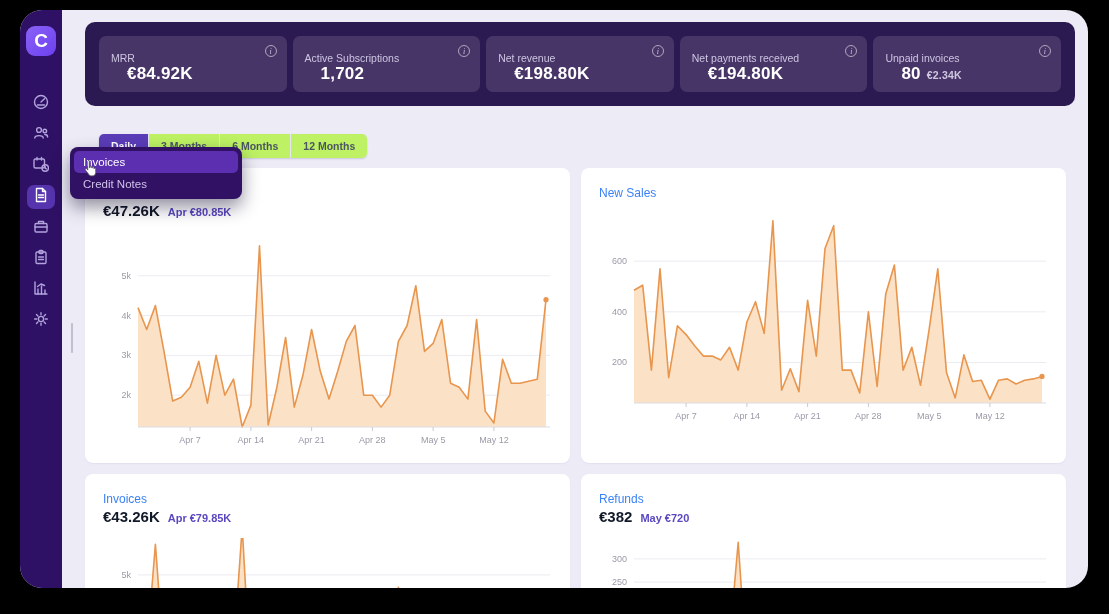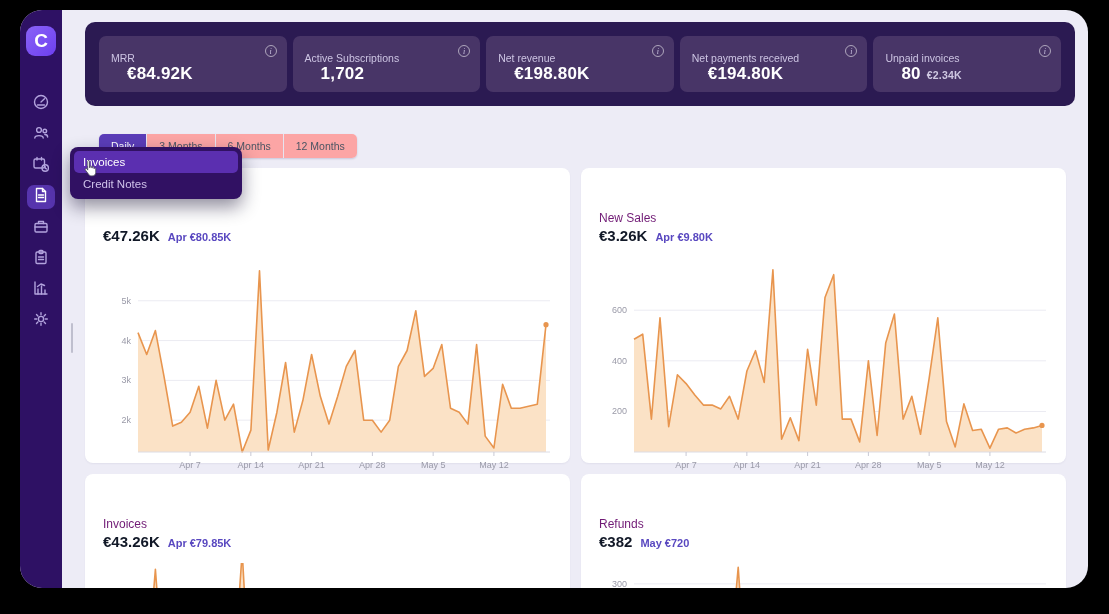--- a/index.html
+++ b/index.html
@@ -39,42 +39,42 @@
                font-weight:bold; letter-spacing:.2px; display:flex;
                align-items:baseline; gap:6px; }
   .kpi-sub { font-size:10.5px; font-weight:bold; color:#cfc8e2; }
   .info-ic { position:absolute; right:10px; top:9px; width:12px; height:12px;
              border:1px solid rgba(255,255,255,.55); border-radius:50%;
              font-size:8px; color:#cdc5e3; display:flex; align-items:center;
              justify-content:center; font-style:italic; font-family:"Liberation Serif",serif; }
 
   
   .controls { margin-top:28px; display:flex; align-items:center;
-              justify-content:space-between; width:981px; }
+              justify-content:space-between; width:981px;font-weight:bold; }
   .tabs { display:flex; margin-left:14px; border-radius:5px;
           box-shadow:0 1px 2px rgba(40,30,90,.18); }
-  .tab { background:#fca5a5; color:#4b5563; font-size:10.5px; padding:6px 12px;
+  .tab { background:#bef264; color:#4b5563; font-size:10.5px; padding:6px 12px;
          border-right:1px solid #e6e4f0; cursor:pointer; }
   .tab:first-child { border-radius:5px 0 0 5px; }
   .tab:last-child  { border-radius:0 5px 5px 0; border-right:none; }
   .tab.active { background:#5b3db8; color:#fff; }
   .rs-btn { display:flex; align-items:center; gap:6px; background:#6456e9;
             color:#fff; font-size:11px; padding:4px 12px 4px 5px;
             border-radius:12px; cursor:pointer; }
   .rs-ic { width:15px; height:15px; border-radius:50%; background:#fff;
            position:relative; overflow:hidden; }
   .rs-ic::after { content:""; position:absolute; inset:1.5px; border-radius:50%;
                   background:conic-gradient(#2fa8bd 0 55%, #8fd6e0 55% 80%, #e8f7fa 80%); }
 
   
   .grid { margin-top:10px; width:981px; display:grid;
           grid-template-columns:485px 485px; gap:11px; }
   .card { background:#fff; border-radius:8px; height:295px; padding:18px 18px 0;
           box-shadow:0 1px 2px rgba(40,30,90,.06); }
-  .card-title { font-size:12px; color:#701a75; height:14px;margin-top:25px; }
+  .card-title { font-size:12px; color:#3b82f6; height:14px; }
   .card-vals { display:flex; align-items:baseline; gap:8px; height:22px; margin-top:2px; }
   .card-value { font-size:15px; font-weight:bold; color:#111827; }
   .card-sub { font-size:11px; font-weight:bold; color:#5948c0; }
   .chartbox { margin-top:8px; }
   svg text.tick { font-family:"Liberation Sans",sans-serif; font-size:9px; fill:#9a9aa8; }
 
   
   .menu { position:absolute; left:50px; top:137px; width:172px; background:#311163;
           border-radius:8px; padding:4px; z-index:30;
           box-shadow:0 8px 18px rgba(10,5,40,.45); }
@@ -252,24 +252,20 @@
                 <line x1="330.1489361702128" y1="195" x2="330.1489361702128" y2="199" stroke="#c9c9d4" stroke-width="1"></line>
                 <text x="330.1489361702128" y="211" text-anchor="middle" class="tick">May 5</text>
                 <line x1="390.9148936170213" y1="195" x2="390.9148936170213" y2="199" stroke="#c9c9d4" stroke-width="1"></line>
                 <text x="390.9148936170213" y="211" text-anchor="middle" class="tick">May 12</text>
                 <circle cx="443" cy="67.65306122448979" r="2.6" fill="#e8954e"></circle>
               </svg>
           </div>
         </div>
         <div class="card">
           <div class="card-title">New Sales</div>
-          <div class="card-vals">
-            <span class="card-value">€3.26K</span>
-            <span class="card-sub">Apr €9.80K</span>
-          </div>
           <div class="chartbox">
             <svg width="449" height="222">
                 <line x1="35" y1="154.48051948051946" x2="447" y2="154.48051948051946" stroke="#ebebf2" stroke-width="1"></line>
                 <text x="28" y="157.48051948051946" text-anchor="end" class="tick">200</text>
                 <line x1="35" y1="103.83116883116884" x2="447" y2="103.83116883116884" stroke="#ebebf2" stroke-width="1"></line>
                 <text x="28" y="106.83116883116884" text-anchor="end" class="tick">400</text>
                 <line x1="35" y1="53.18181818181818" x2="447" y2="53.18181818181818" stroke="#ebebf2" stroke-width="1"></line>
                 <text x="28" y="56.18181818181818" text-anchor="end" class="tick">600</text>
                 <path d="M35.0 82.3 L43.7 77.2 L52.4 162.1 L61.0 60.8 L69.7 169.7 L78.4 117.8 L87.1 126.6 L95.8 138.0 L104.4 148.1 L113.1 148.1 L121.8 151.9 L130.5 139.3 L139.2 162.1 L147.9 114.0 L156.5 93.7 L165.2 125.4 L173.9 12.7 L182.6 182.3 L191.3 160.8 L199.9 183.6 L208.6 92.4 L217.3 148.1 L226.0 40.5 L234.7 17.7 L243.3 162.1 L252.0 162.1 L260.7 184.9 L269.4 103.8 L278.1 178.5 L286.7 86.1 L295.4 57.0 L304.1 162.1 L312.8 139.3 L321.5 177.3 L330.1 121.6 L338.8 60.8 L347.5 164.6 L356.2 189.9 L364.9 146.9 L373.6 173.5 L382.2 172.2 L390.9 191.2 L399.6 172.2 L408.3 170.9 L417.0 176.0 L425.6 172.2 L434.3 170.9 L443.0 168.4 L443.0 195 L35 195 Z" fill="#fbe2c6"></path>
                 <path d="M35.0 82.3 L43.7 77.2 L52.4 162.1 L61.0 60.8 L69.7 169.7 L78.4 117.8 L87.1 126.6 L95.8 138.0 L104.4 148.1 L113.1 148.1 L121.8 151.9 L130.5 139.3 L139.2 162.1 L147.9 114.0 L156.5 93.7 L165.2 125.4 L173.9 12.7 L182.6 182.3 L191.3 160.8 L199.9 183.6 L208.6 92.4 L217.3 148.1 L226.0 40.5 L234.7 17.7 L243.3 162.1 L252.0 162.1 L260.7 184.9 L269.4 103.8 L278.1 178.5 L286.7 86.1 L295.4 57.0 L304.1 162.1 L312.8 139.3 L321.5 177.3 L330.1 121.6 L338.8 60.8 L347.5 164.6 L356.2 189.9 L364.9 146.9 L373.6 173.5 L382.2 172.2 L390.9 191.2 L399.6 172.2 L408.3 170.9 L417.0 176.0 L425.6 172.2 L434.3 170.9 L443.0 168.4 " fill="none" stroke="#e8954e" stroke-width="1.6" stroke-linejoin="round"></path>

